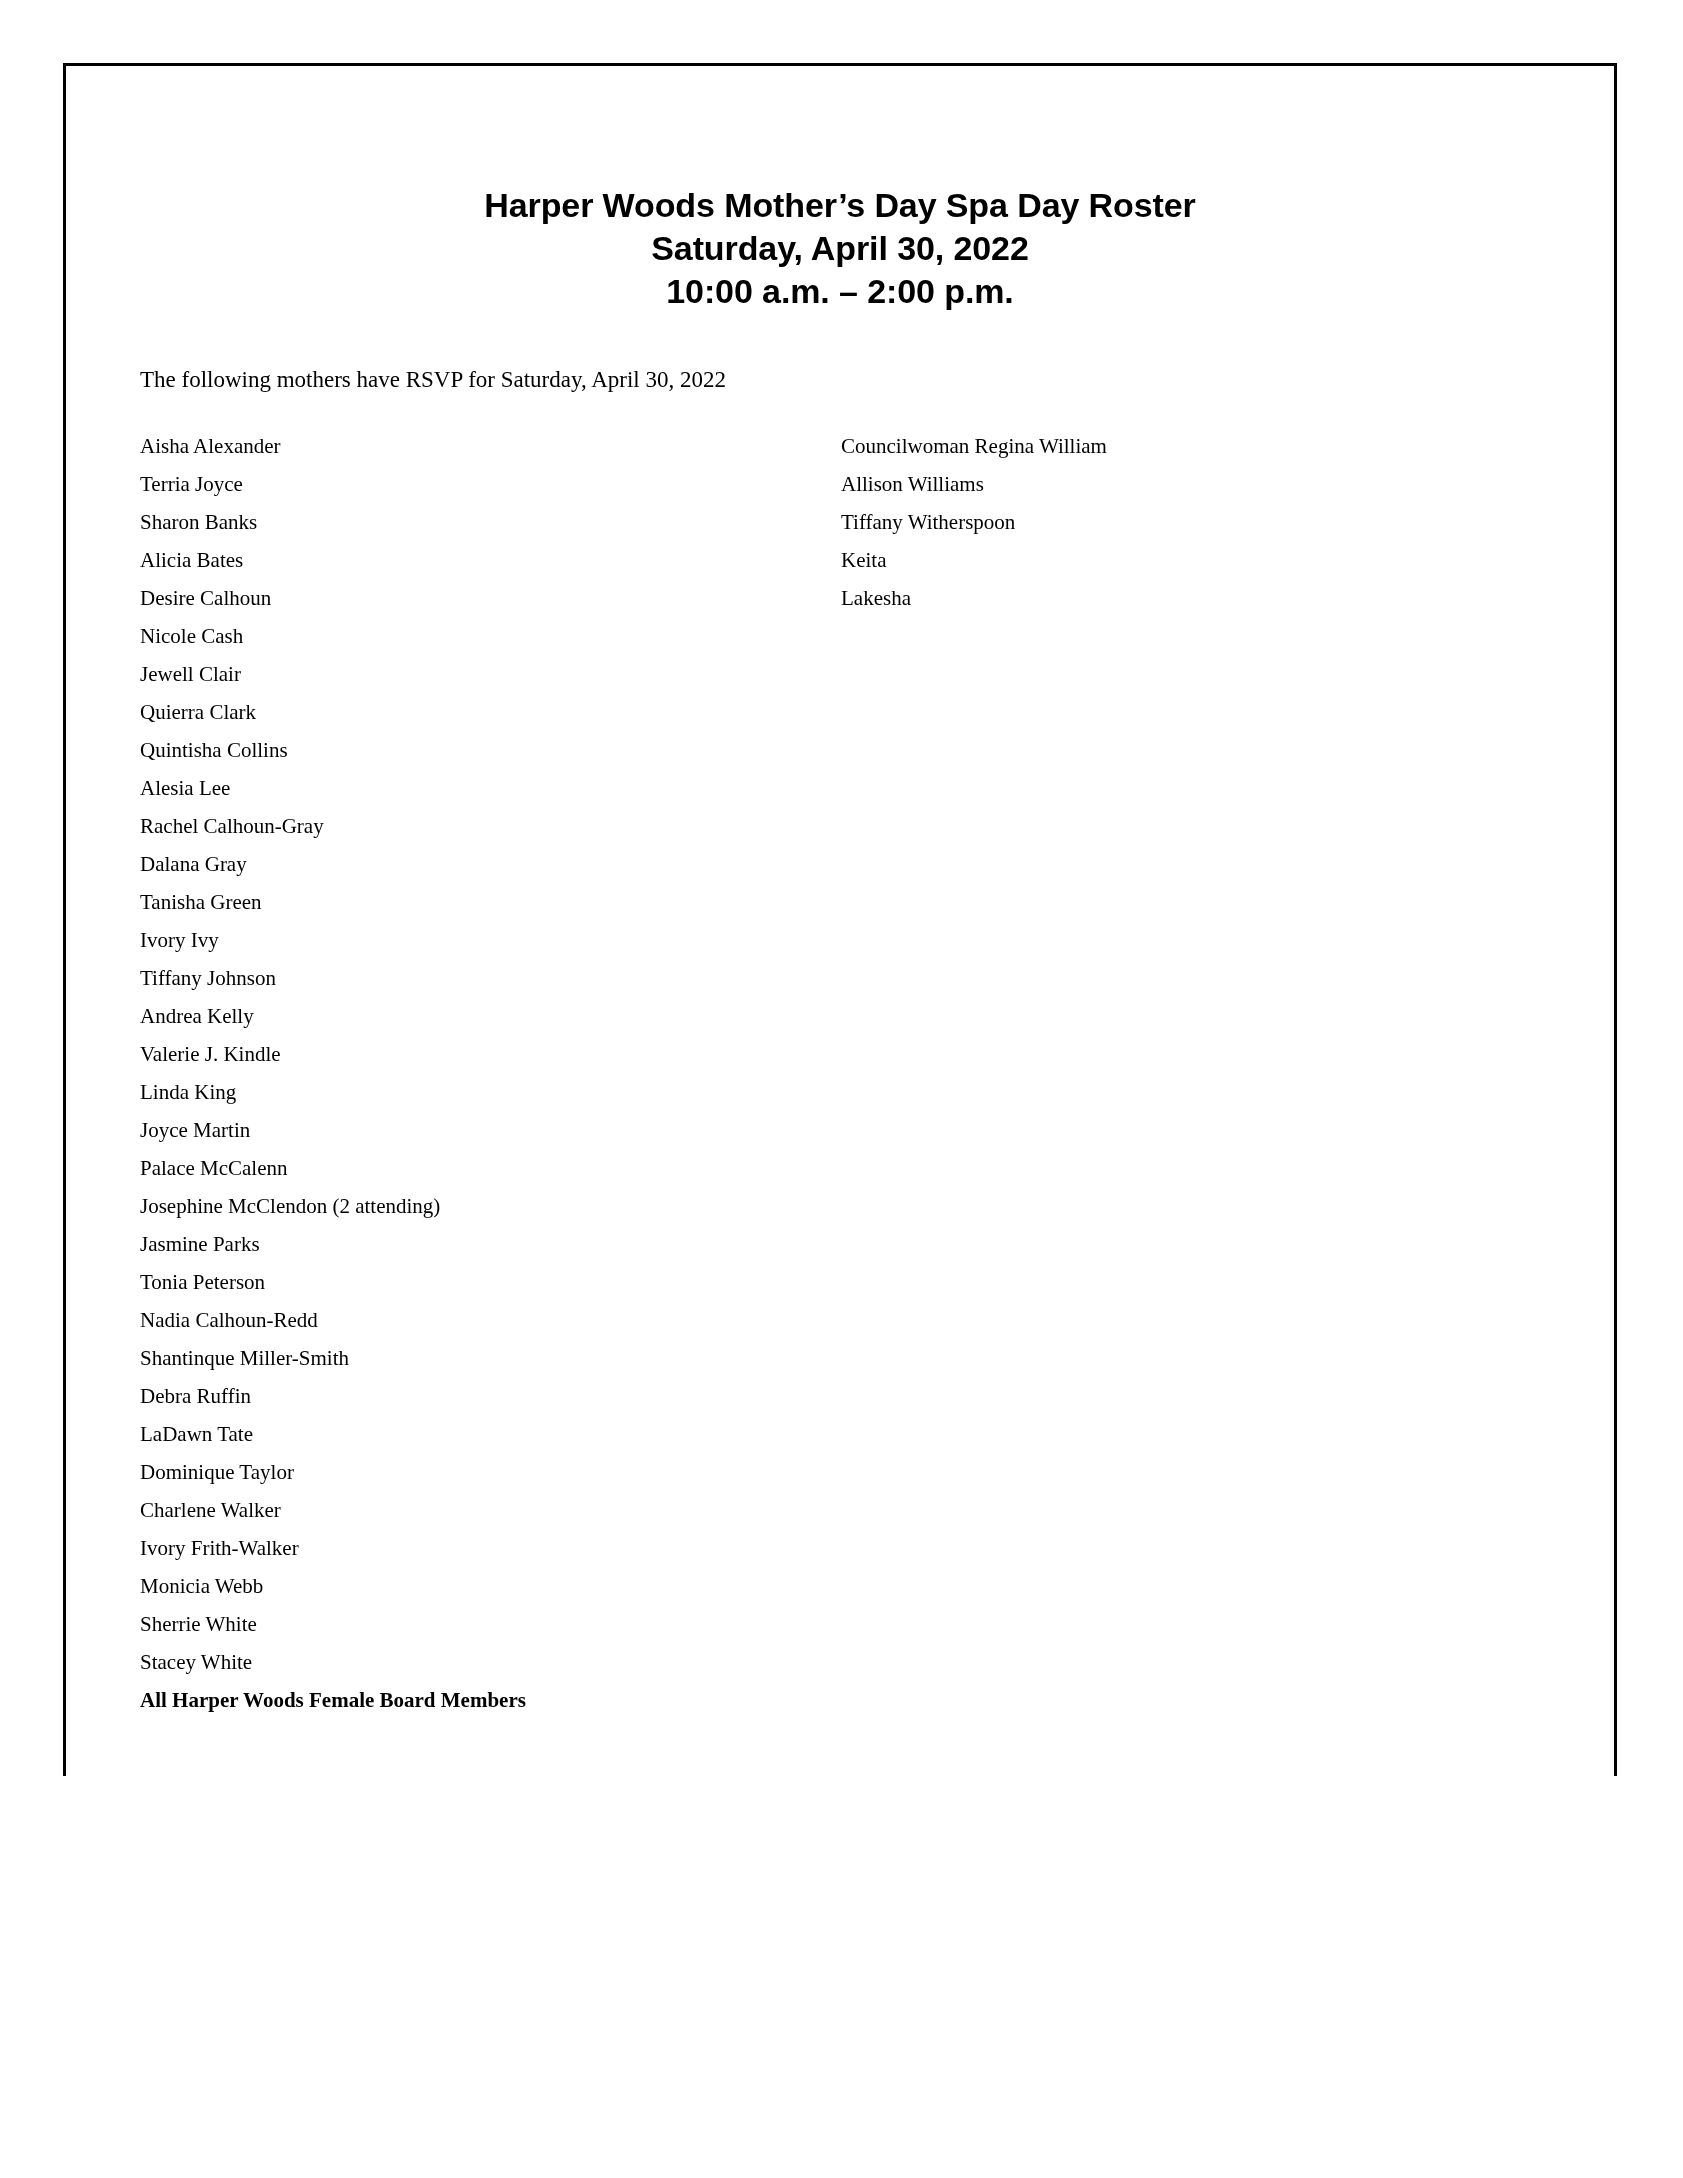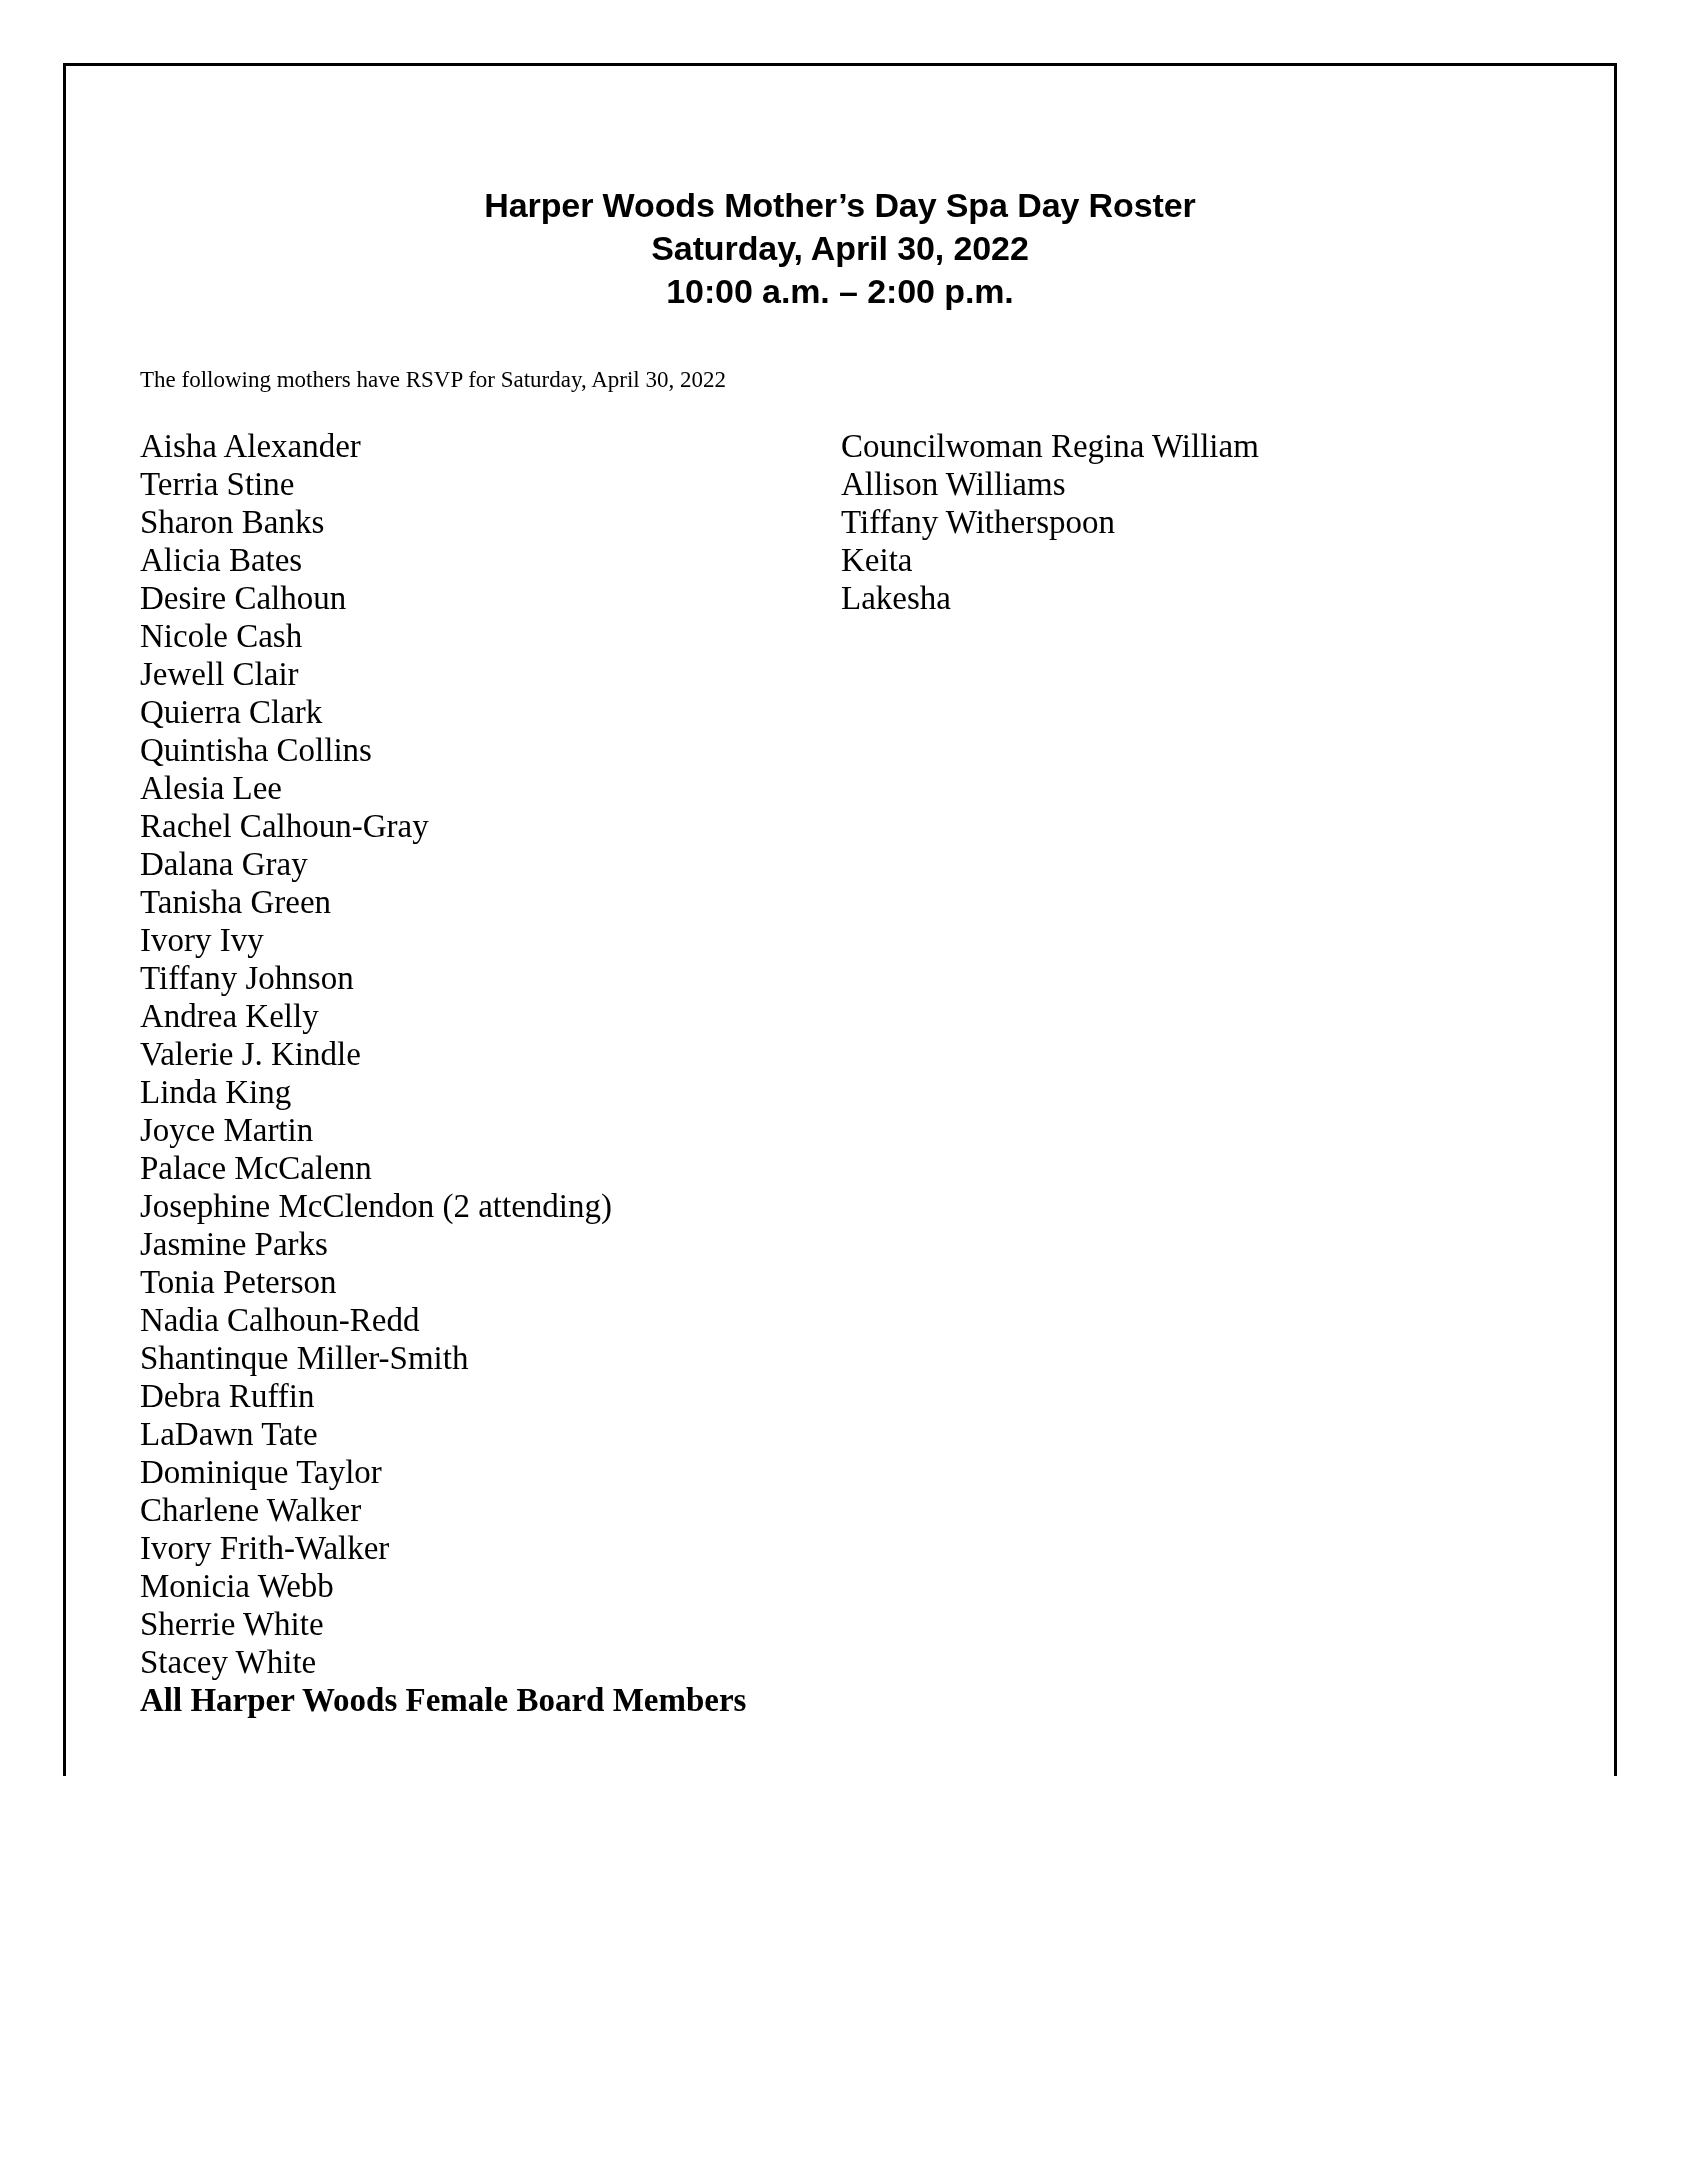--- a/index.html
+++ b/index.html
@@ -84,21 +84,21 @@
   }
 
   .roster-col {
     position: absolute;
     top: 0;
   }
   .roster-col.left  { left: 0px;   width: 693px; }
   .roster-col.right { left: 701px; width: 733px; }
 
   .name-line {
-    font-size: 33px;
+    font-size: 21px;
     line-height: 38px;
     white-space: pre;
     font-weight: normal;
   }
   .name-line.bold {
     font-weight: bold;
   }
 </style>
 </head>
 <body>
@@ -114,21 +114,21 @@
       <span class="hline">Saturday, April 30, 2022</span>
       <span class="hline">10:00 a.m. – 2:00 p.m.</span>
     </div>
 
     <div class="intro">The following mothers have RSVP for Saturday, April 30, 2022</div>
 
     <div class="roster">
 
       <div class="roster-col left" id="roster-left">
           <div class="name-line">Aisha Alexander</div>
-          <div class="name-line">Terria Stine</div>
+          <div class="name-line">Terria Joyce</div>
           <div class="name-line">Sharon Banks</div>
           <div class="name-line">Alicia Bates</div>
           <div class="name-line">Desire Calhoun</div>
           <div class="name-line">Nicole Cash</div>
           <div class="name-line">Jewell Clair</div>
           <div class="name-line">Quierra Clark</div>
           <div class="name-line">Quintisha Collins</div>
           <div class="name-line">Alesia Lee</div>
           <div class="name-line">Rachel Calhoun-Gray</div>
           <div class="name-line">Dalana Gray</div>

